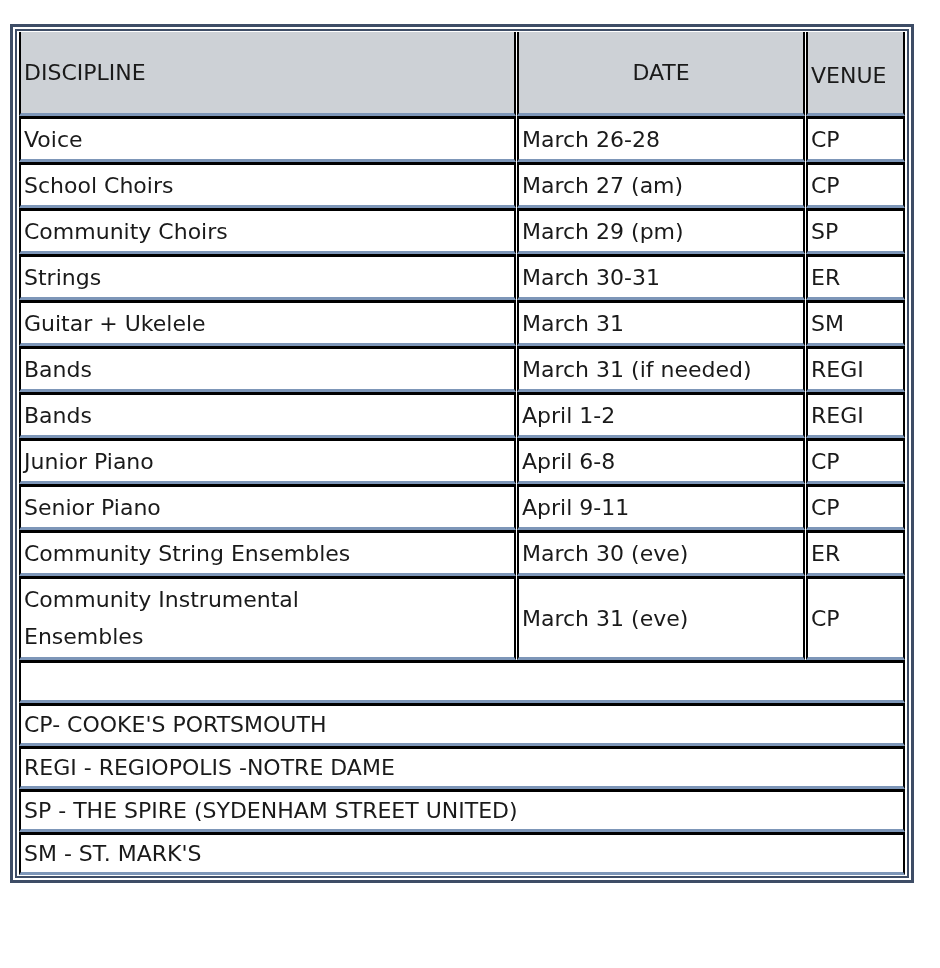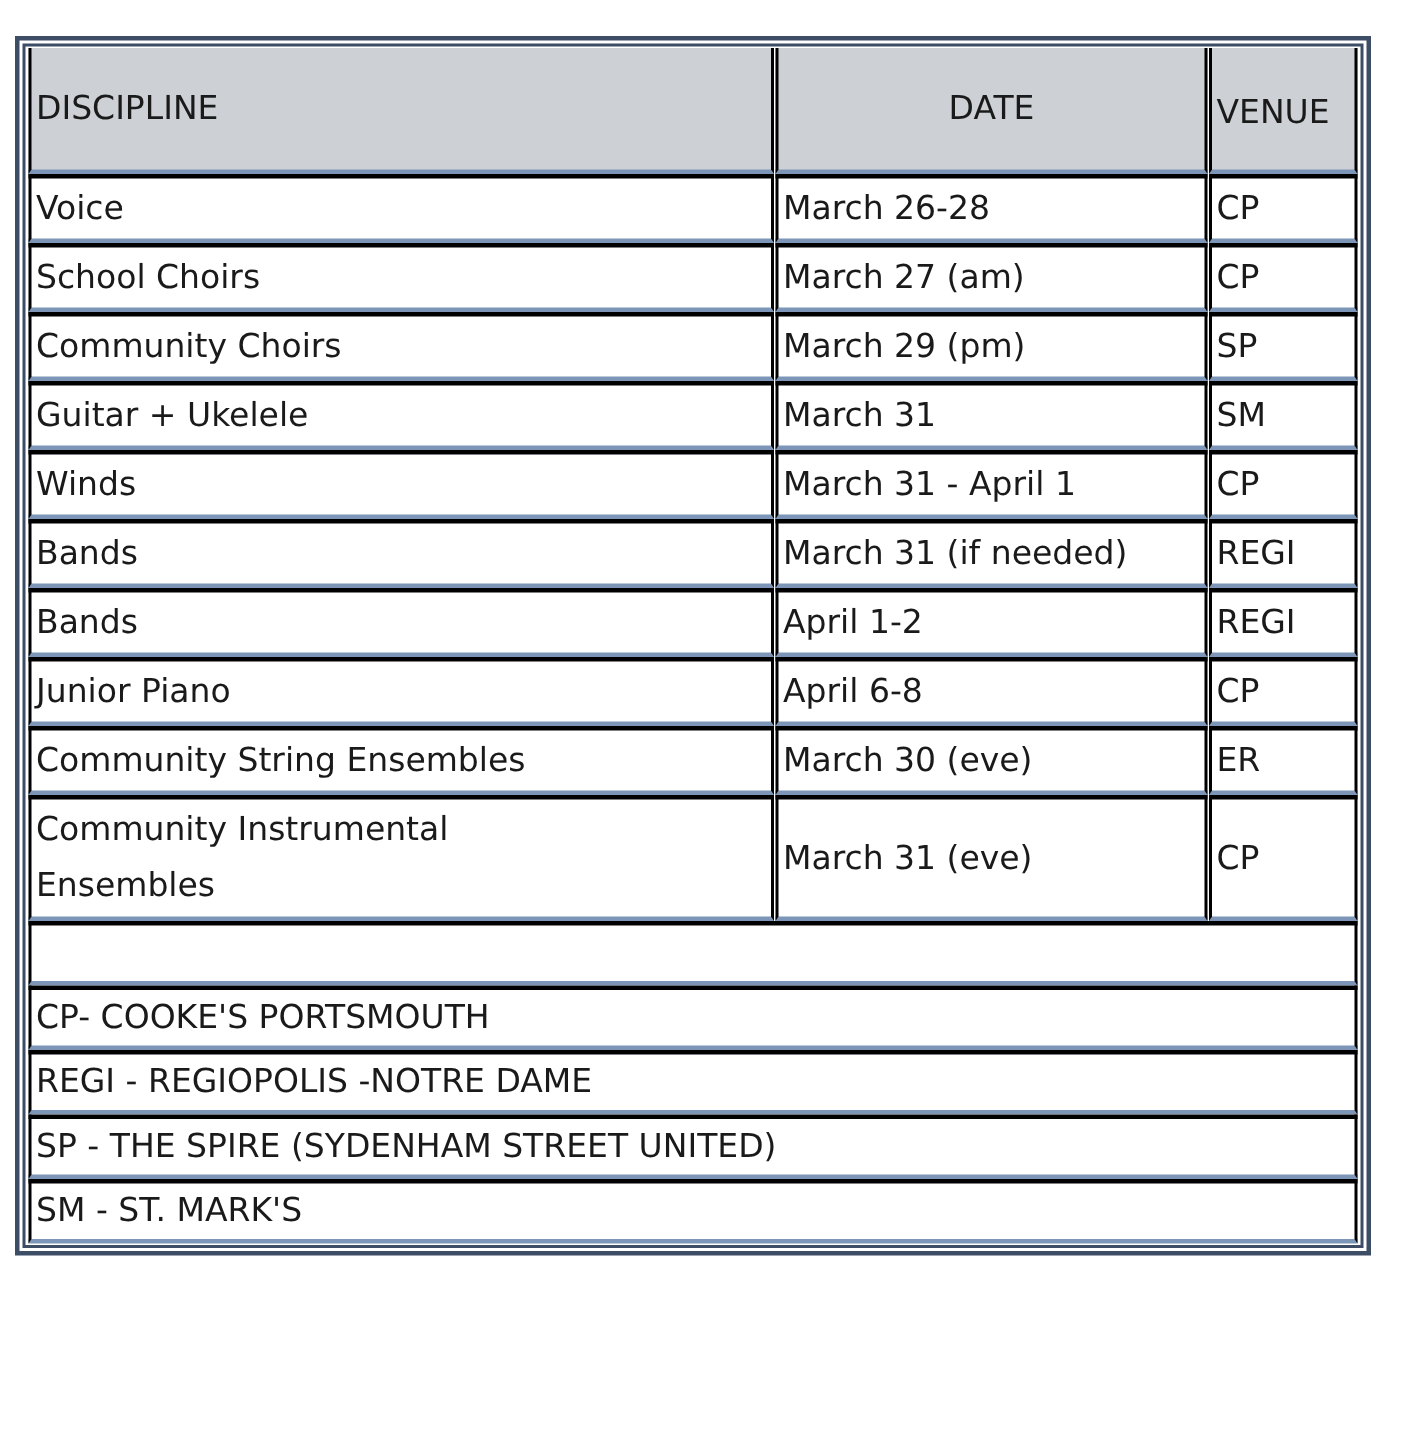--- a/index.html
+++ b/index.html
@@ -103,42 +103,47 @@
           <td class="disc-cell">School Choirs</td>
           <td class="date-cell">March 27 (am)</td>
           <td class="venue-cell">CP</td>
         </tr>
         <tr class="body-row">
           <td class="disc-cell">Community Choirs</td>
           <td class="date-cell">March 29 (pm)</td>
           <td class="venue-cell">SP</td>
         </tr>
         <tr class="body-row">
+          <td class="disc-cell">Strings</td>
+          <td class="date-cell">March 30-31</td>
+          <td class="venue-cell">ER</td>
+        </tr>
+        <tr class="body-row">
           <td class="disc-cell">Guitar + Ukelele</td>
           <td class="date-cell">March 31</td>
           <td class="venue-cell">SM</td>
-        </tr>
-        <tr class="body-row">
-          <td class="disc-cell">Winds</td>
-          <td class="date-cell">March 31 - April 1</td>
-          <td class="venue-cell">CP</td>
         </tr>
         <tr class="body-row">
           <td class="disc-cell">Bands</td>
           <td class="date-cell">March 31 (if needed)</td>
           <td class="venue-cell">REGI</td>
         </tr>
         <tr class="body-row">
           <td class="disc-cell">Bands</td>
           <td class="date-cell">April 1-2</td>
           <td class="venue-cell">REGI</td>
         </tr>
         <tr class="body-row">
           <td class="disc-cell">Junior Piano</td>
           <td class="date-cell">April 6-8</td>
+          <td class="venue-cell">CP</td>
+        </tr>
+        <tr class="body-row">
+          <td class="disc-cell">Senior Piano</td>
+          <td class="date-cell">April 9-11</td>
           <td class="venue-cell">CP</td>
         </tr>
         <tr class="body-row">
           <td class="disc-cell">Community String Ensembles</td>
           <td class="date-cell">March 30 (eve)</td>
           <td class="venue-cell">ER</td>
         </tr>
         <tr class="body-row">
           <td class="disc-cell"><span class="wrap-narrow">Community Instrumental Ensembles</span></td>
           <td class="date-cell">March 31 (eve)</td>

